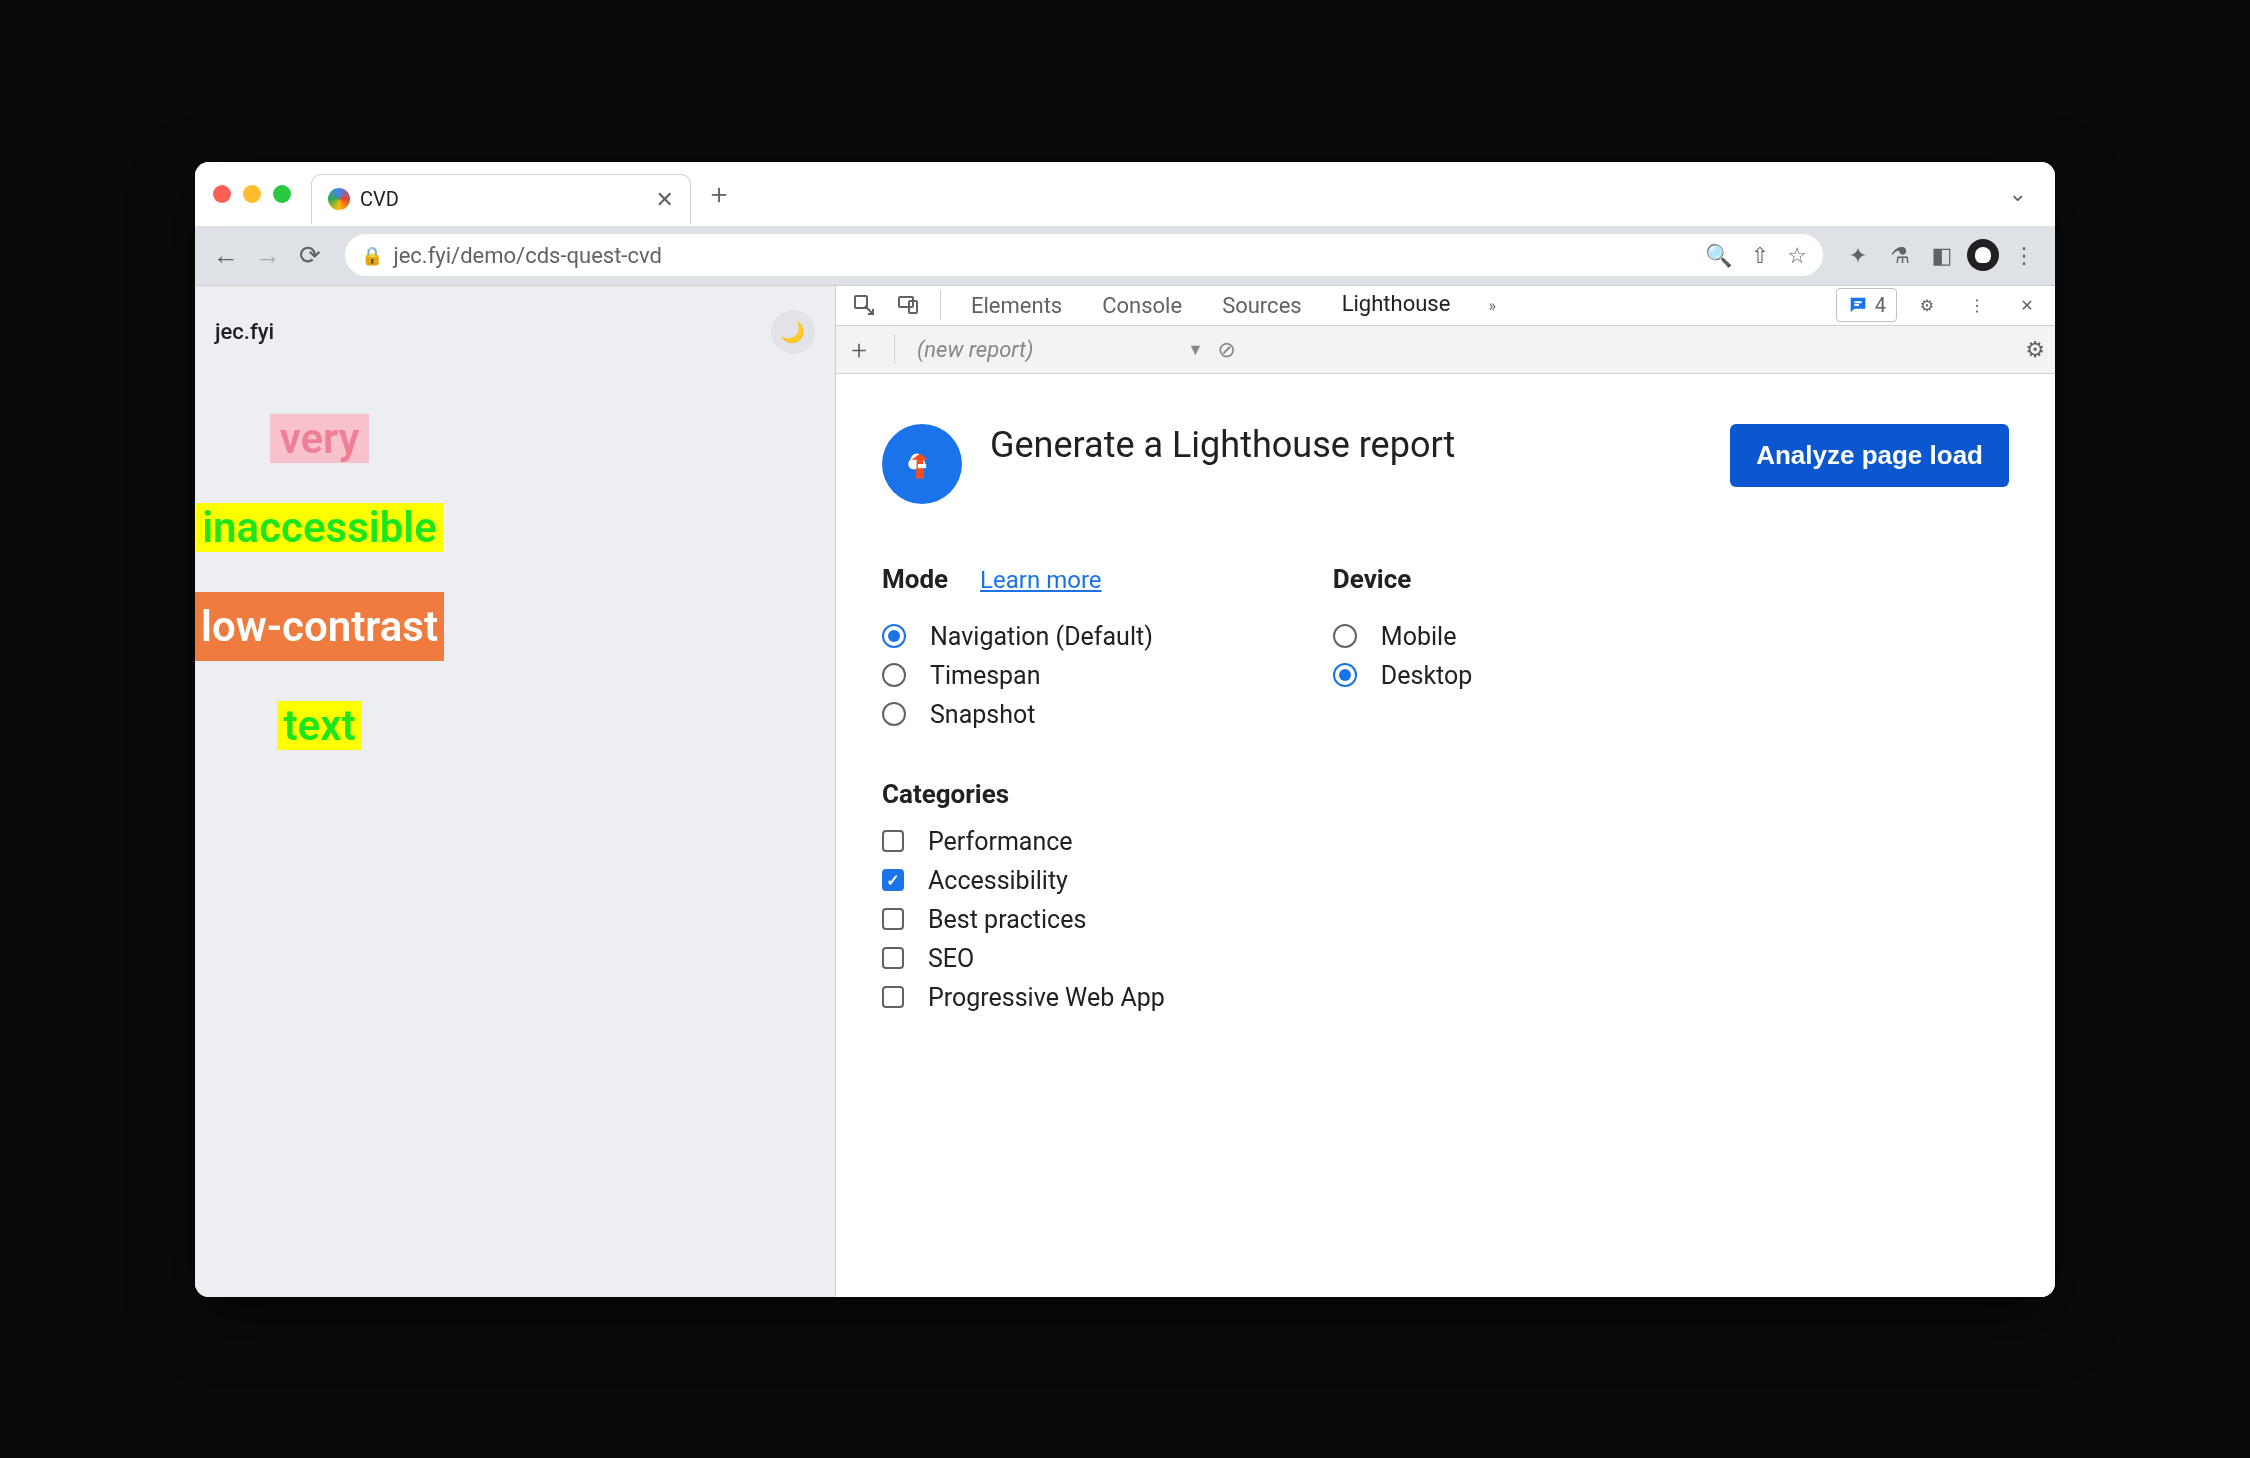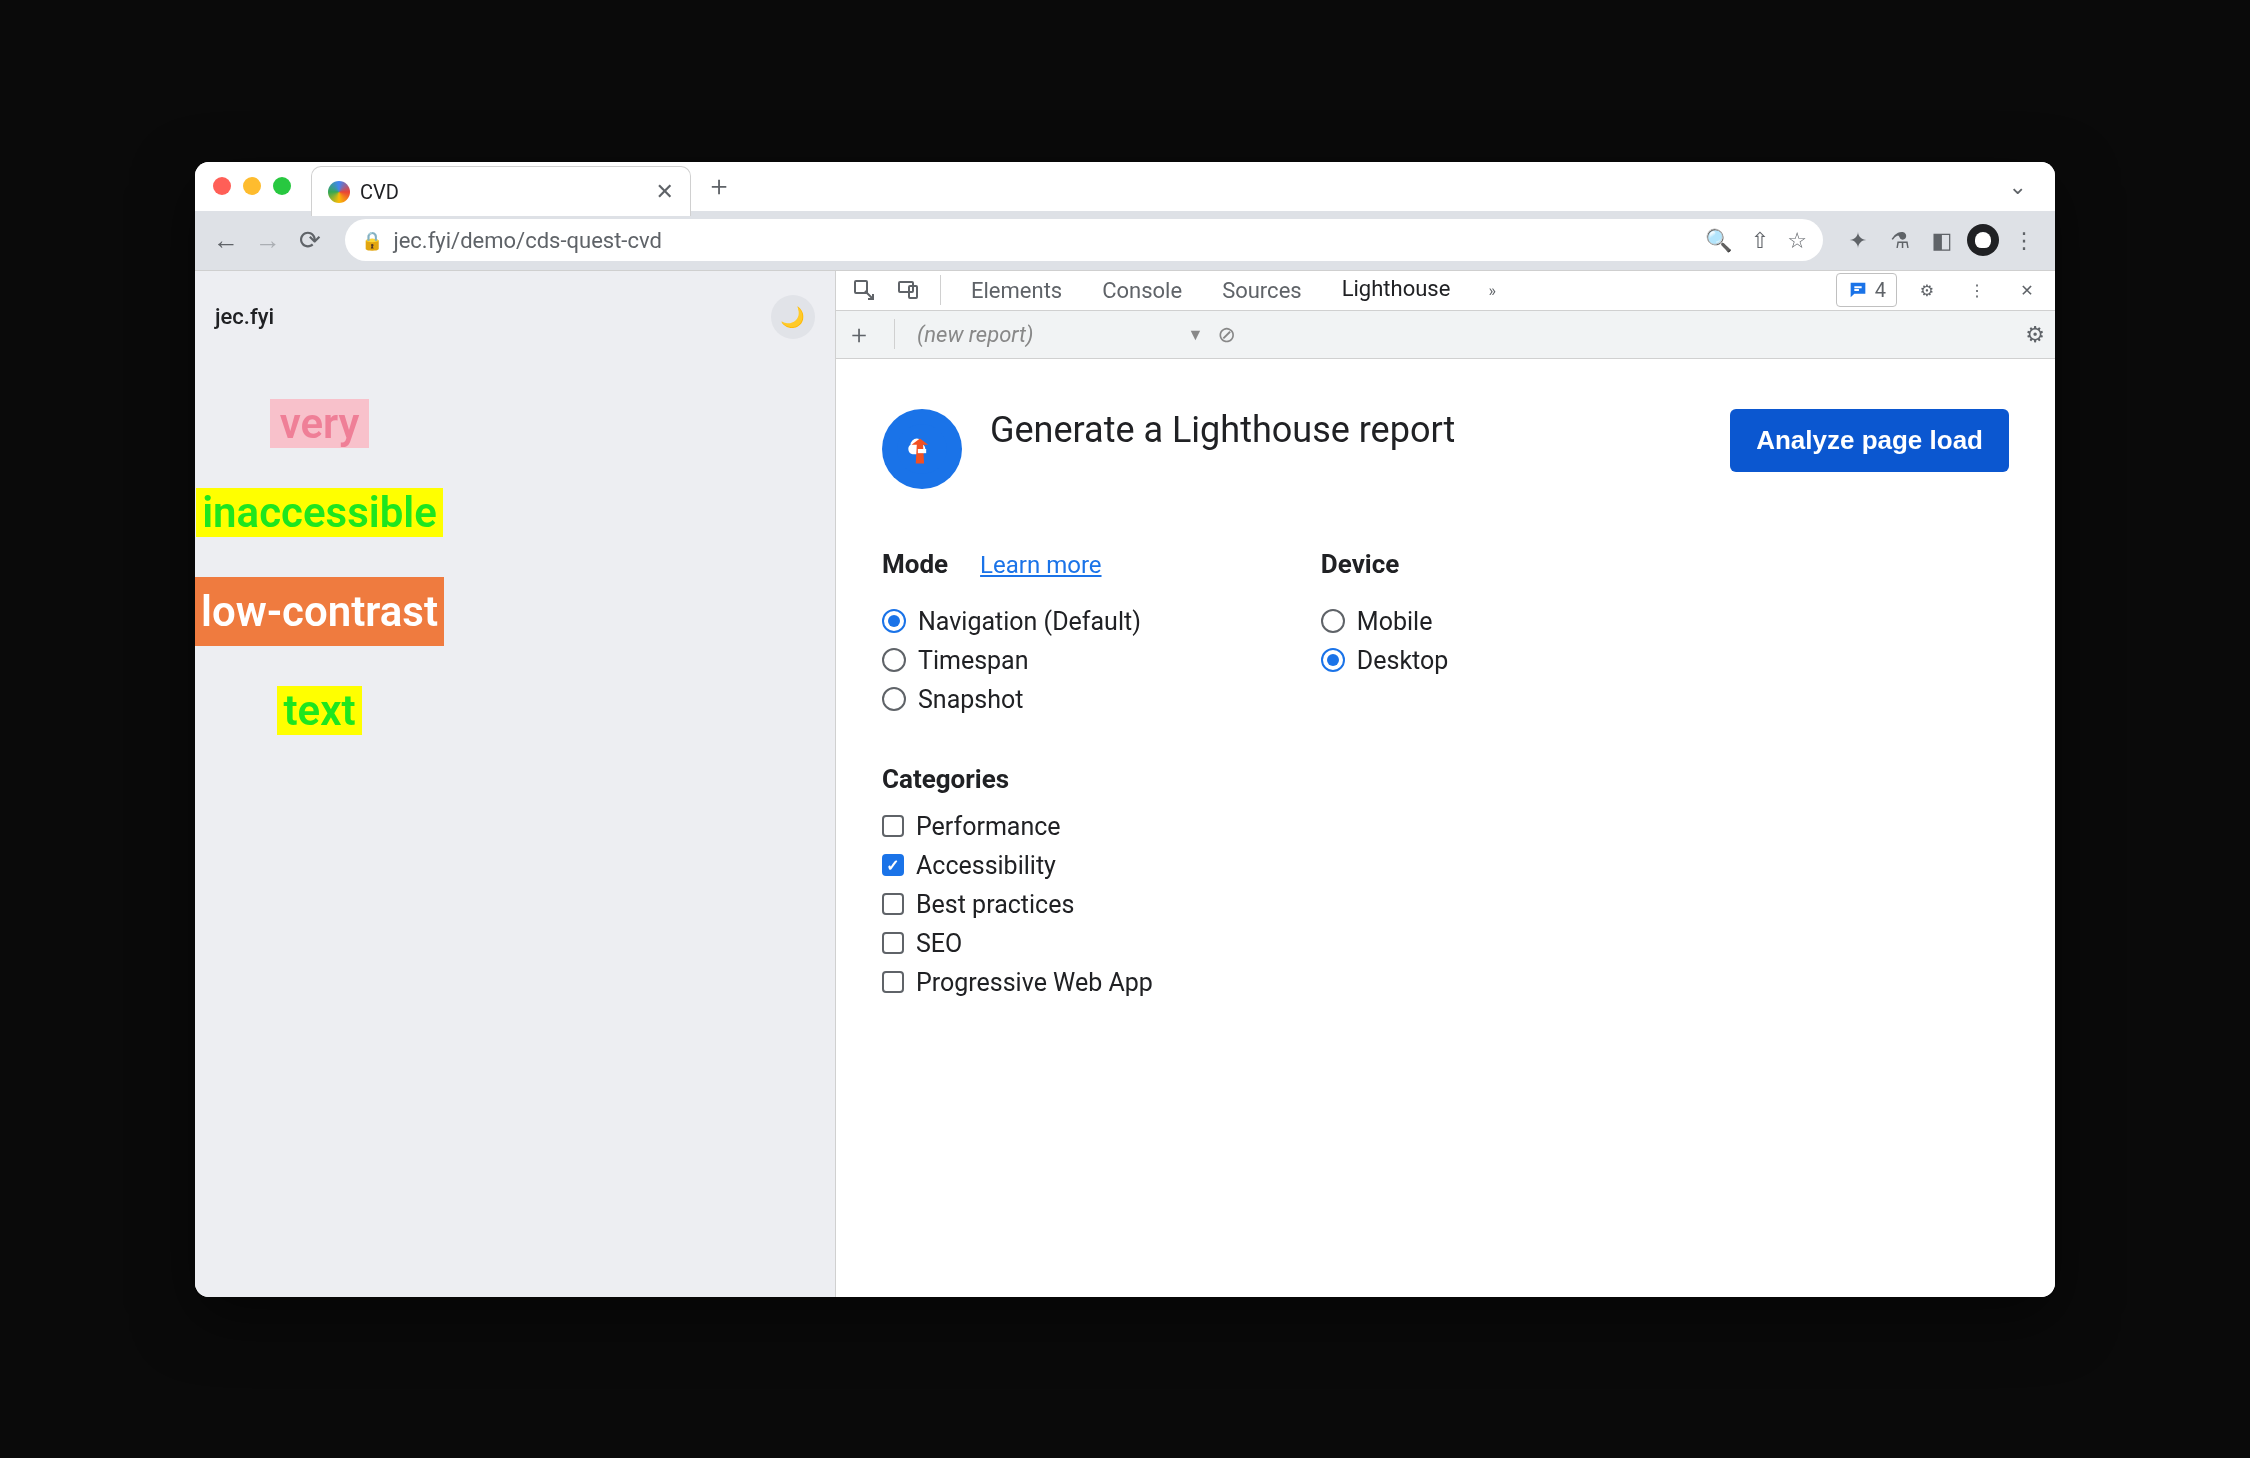--- a/index.html
+++ b/index.html
@@ -16,21 +16,21 @@
     width: 1860px;
     height: 1135px;
     background: #fff;
     border-radius: 14px;
     box-shadow: 0 20px 60px rgba(0,0,0,0.5);
     overflow: hidden;
     display: flex;
     flex-direction: column;
   }
   .titlebar {
-    height: 49px;
+    height: 64px;
     background: #fff;
     display: flex;
     align-items: center;
     padding: 8px 18px;
   }
   .traffic { display: flex; gap: 12px; margin-right: 20px; }
   .dot { width: 18px; height: 18px; border-radius: 50%; }
   .red { background:#ff5f57; }
   .yellow { background:#febc2e; }
   .green { background:#28c840; }
@@ -107,21 +107,21 @@
   .lh { flex:1; padding: 50px 46px; overflow:auto; color:#202124; }
   .lh-head { display:flex; align-items:flex-start; gap:28px; margin-bottom:60px; }
   .lh-logo { width:80px; height:80px; border-radius:50%; background:#1a73e8; display:flex; align-items:center; justify-content:center; position:relative; }
   .lh-logo svg { width:50px; height:50px; }
   .lh-title { font-size:36px; color:#202124; flex:1; }
   .analyze-btn { background:#0b57d0; color:#fff; border:none; border-radius:6px; padding:16px 26px; font-size:26px; font-weight:600; cursor:pointer;margin-left:36px; }
 
   .lh-grid { display:flex; gap:180px; }
   .lh-col h3 { font-size:26px; font-weight:700; margin-bottom:18px; display:inline-block; }
   .learn { font-size:24px; color:#1a73e8; text-decoration:underline; margin-left:28px; }
-  .option { display:flex; align-items:center; gap:12px; font-size:25px; margin:10px 0; color:#202124; }
+  .option { display:flex; align-items:center; gap:24px; font-size:25px; margin:10px 0; color:#202124; }
   .radio { width:24px; height:24px; border:2px solid #5f6368; border-radius:50%; display:inline-flex; align-items:center; justify-content:center; }
   .radio.checked { border-color:#1a73e8; }
   .radio.checked::after { content:""; width:12px; height:12px; background:#1a73e8; border-radius:50%; }
   .checkbox { width:22px; height:22px; border:2px solid #5f6368; border-radius:4px; display:inline-flex; align-items:center; justify-content:center; }
   .checkbox.checked { background:#1a73e8; border-color:#1a73e8; }
   .checkbox.checked::after { content:"✓"; color:#fff; font-size:16px; font-weight:bold; }
   .cats { margin-top:40px; }
 </style>
 </head>
 <body>

